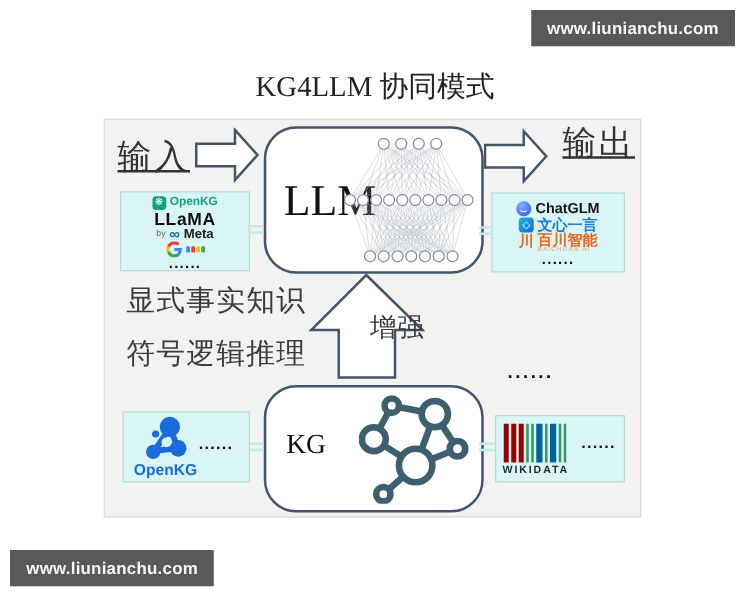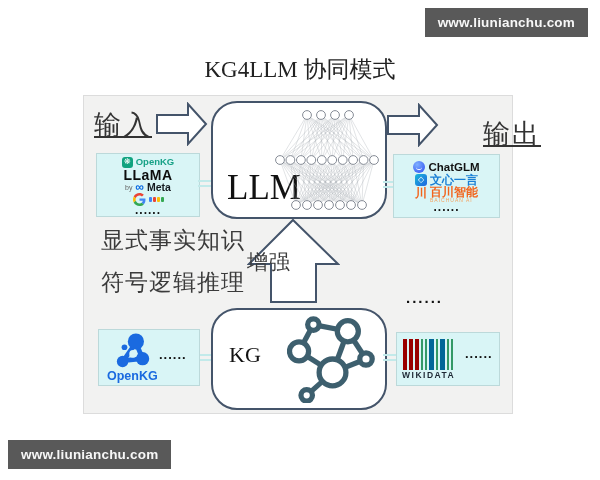--- a/index.html
+++ b/index.html
@@ -79,21 +79,21 @@
 <div class="title">KG4LLM 协同模式</div>
 
 <div class="container">
 
   <div class="abs io-label" style="left:10px;top:11px;">输入</div>
   <svg class="abs" style="left:72px;top:6px;" width="52" height="44" viewBox="0 0 52 44">
     <polygon points="1,13 32,13 32,2 50,22 32,42 32,31 1,31" fill="#ffffff" stroke="#44546a" stroke-width="2"></polygon>
   </svg>
 
   <div class="rounded-box" style="left:127px;top:5px;width:172px;height:114px;">
-    <div class="box-word" style="left:14px;top:38px;font-size:35px;margin-top:27px;">LLM</div>
+    <div class="box-word" style="left:14px;top:38px;font-size:35px;">LLM</div>
     <svg class="abs" style="left:62px;top:4px;" width="104" height="106" viewBox="0 0 102 106">
         <line x1="31" y1="8" x2="4" y2="53" stroke="#aab0b8" stroke-width="0.35"></line>
         <line x1="31" y1="8" x2="14.4" y2="53" stroke="#aab0b8" stroke-width="0.35"></line>
         <line x1="31" y1="8" x2="24.9" y2="53" stroke="#aab0b8" stroke-width="0.35"></line>
         <line x1="31" y1="8" x2="35.3" y2="53" stroke="#aab0b8" stroke-width="0.35"></line>
         <line x1="31" y1="8" x2="45.8" y2="53" stroke="#aab0b8" stroke-width="0.35"></line>
         <line x1="31" y1="8" x2="56.2" y2="53" stroke="#aab0b8" stroke-width="0.35"></line>
         <line x1="31" y1="8" x2="66.7" y2="53" stroke="#aab0b8" stroke-width="0.35"></line>
         <line x1="31" y1="8" x2="77.1" y2="53" stroke="#aab0b8" stroke-width="0.35"></line>
         <line x1="31" y1="8" x2="87.6" y2="53" stroke="#aab0b8" stroke-width="0.35"></line>
@@ -218,21 +218,21 @@
         <circle cx="53" cy="98" r="4.4" fill="#ffffff" stroke="#868c96" stroke-width="1"></circle>
         <circle cx="64" cy="98" r="4.4" fill="#ffffff" stroke="#868c96" stroke-width="1"></circle>
         <circle cx="75" cy="98" r="4.4" fill="#ffffff" stroke="#868c96" stroke-width="1"></circle>
         <circle cx="86" cy="98" r="4.4" fill="#ffffff" stroke="#868c96" stroke-width="1"></circle>
       </svg>
   </div>
 
   <svg class="abs" style="left:303px;top:7px;" width="52" height="44" viewBox="0 0 52 44">
     <polygon points="1,13 32,13 32,2 50,22 32,42 32,31 1,31" fill="#ffffff" stroke="#44546a" stroke-width="2"></polygon>
   </svg>
-  <div class="abs io-label" style="left:366px;top:20px;margin-left:33px;">输出</div>
+  <div class="abs io-label" style="left:366px;top:0;">输出</div>
 
   <div class="cyanbox" style="left:12px;top:57px;width:102px;height:62px;gap:1px;">
     <div class="srcrow">
       <span class="chatgpt-ic">❋</span>
       <span class="chatgpt-tx">OpenKG</span>
     </div>
     <div class="srcrow">
       <span class="llama-tx">LLaMA</span>
     </div>
     <div class="srcrow" style="line-height:9px;">
@@ -279,21 +279,21 @@
   <div class="connector" style="left:114px;top:84px;width:13px;"></div>
   <div class="connector" style="left:299px;top:85px;width:10px;"></div>
 
   <div class="abs cn-label" style="left:17px;top:129px;">显式事实知识</div>
   <div class="abs cn-label" style="left:17px;top:171px;">符号逻辑推理</div>
   <div class="abs dots" style="left:322px;top:198px;font-size:15px;letter-spacing:2px;">......</div>
 
   <svg class="abs" style="left:163px;top:122px;" width="93" height="87" viewBox="0 0 93 87">
     <polygon points="46,2 91,46 69,46 69,84 24,84 24,46 2,46" fill="#ffffff" stroke="#44546a" stroke-width="2"></polygon>
   </svg>
-  <div class="abs" style="left:163px;top:152px;width:93px;text-align:left;font-size:21px;color:#3b3b3b;letter-spacing:1px;">增强</div>
+  <div class="abs" style="left:163px;top:152px;width:93px;text-align:right;font-size:21px;color:#3b3b3b;letter-spacing:1px;">增强</div>
 
   <div class="rounded-box" style="left:127px;top:212px;width:172px;height:98px;">
     <div class="box-word" style="left:16px;top:32px;font-size:22px;">KG</div>
     <svg class="abs" style="left:74px;top:5px;" width="92" height="88" viewBox="0 0 95 92">
       <g stroke="#3d5f6e" stroke-width="5.5">
         <line x1="27" y1="10" x2="63" y2="17"></line>
         <line x1="27" y1="10" x2="12" y2="38"></line>
         <line x1="12" y1="38" x2="47" y2="60"></line>
         <line x1="63" y1="17" x2="47" y2="60"></line>
         <line x1="63" y1="17" x2="82" y2="46"></line>

